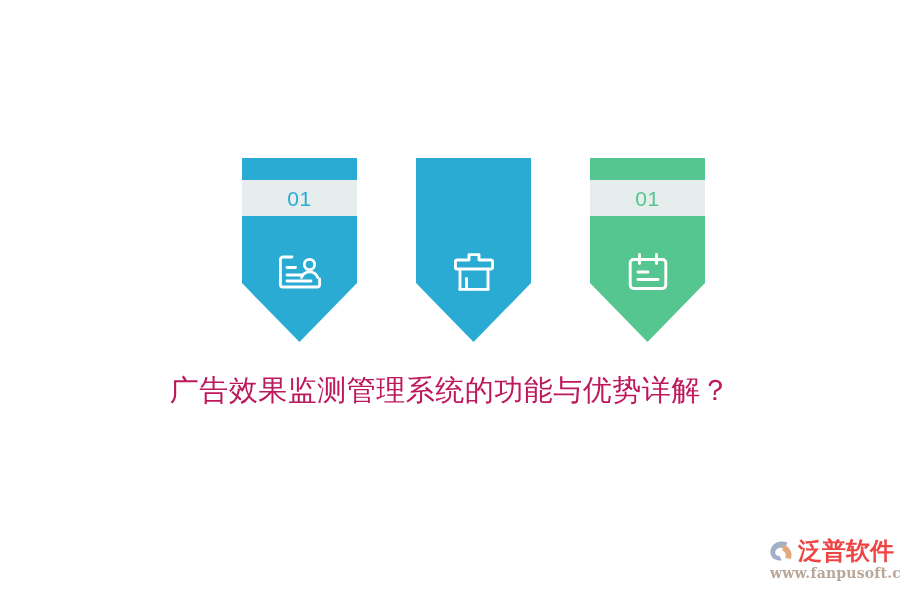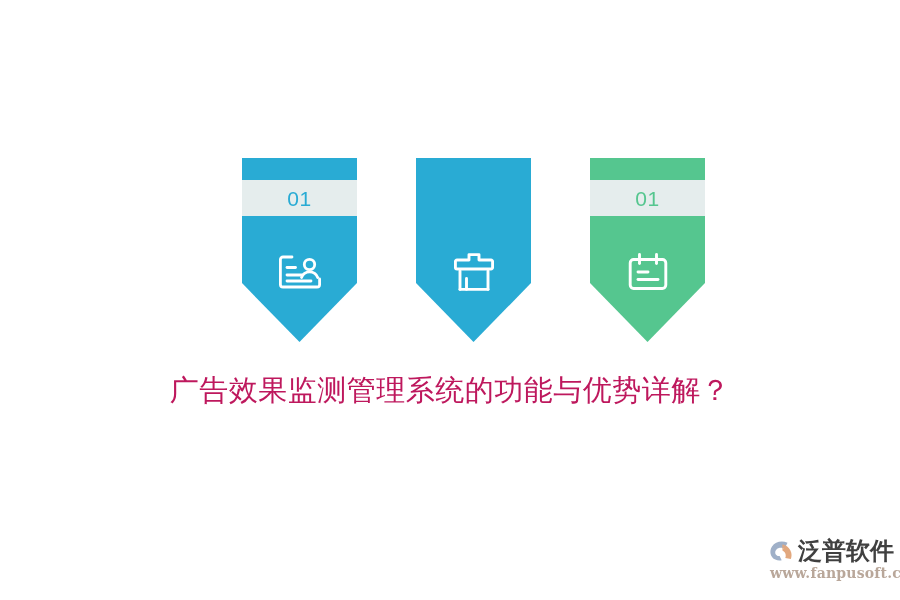--- a/index.html
+++ b/index.html
@@ -119,21 +119,21 @@
   .logo-mark {
     width: 30px;
     height: 30px;
     flex: 0 0 30px;
     margin-right: 2px;
   }
   .logo-word {
     font-family: "DejaVu Sans", "Liberation Sans", sans-serif;
     font-size: 24px;
     font-weight: 700;
-    color: #404040;
+    color: #ef4444;
     letter-spacing: 0px;
     line-height: 30px;
     white-space: nowrap;
   }
   .logo-url {
     font-family: "DejaVu Serif", "Liberation Serif", serif;
     font-size: 14px;
     font-weight: 700;
     color: #b9a79a;
     letter-spacing: 0.2px;

